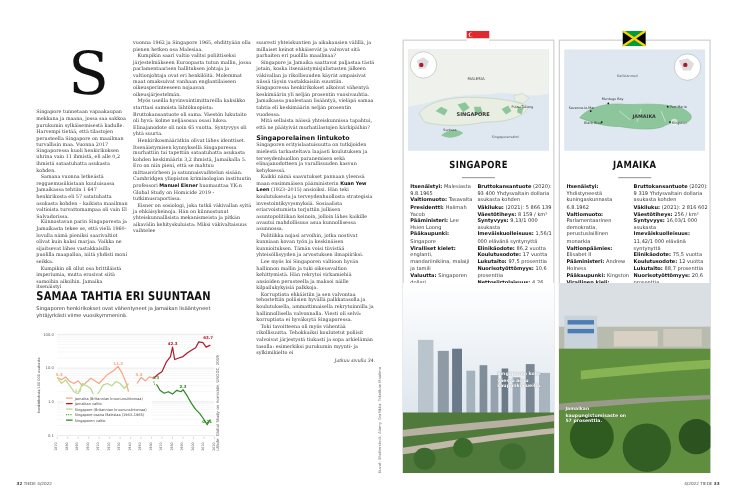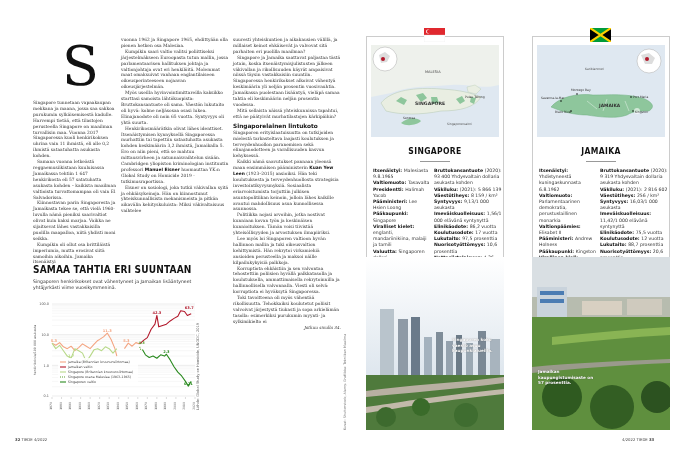--- a/index.html
+++ b/index.html
@@ -262,21 +262,21 @@
       <path d="M0 134 C40 128 90 126 138 120 L138 126 C90 132 40 136 0 140 Z" fill="#b8b0a2"></path>
       <path d="M0 150 C30 146 60 140 138 132 L138 137 C60 145 30 152 0 156 Z" fill="#c2b9aa"></path>
       <circle cx="20" cy="160" r="10" fill="#3d6a2e"></circle>
         <circle cx="55" cy="150" r="9" fill="#3a6b2a"></circle>
         <circle cx="100" cy="158" r="12" fill="#3f6d30"></circle>
     </svg>
     <div class="photo-caption" style="left:86px; top:80px; width:50px;">Singaporen koko väestö asuu kaupunkialueilla.</div>
   </div>
 </div>
 
-<div class="factbox" style="left:532px;">
+<div class="factbox" style="left:508px;">
   <div class="frame"></div>
   <div class="flag" style="left:58px;">
     <svg viewBox="0 0 21 14" width="21" height="14">
       <rect width="21" height="14" fill="#009b3a"></rect>
       <path d="M0 0 L10.5 7 L0 14 Z M21 0 L10.5 7 L21 14 Z" fill="#000"></path>
       <path d="M0 0 L21 14 M21 0 L0 14" stroke="#fed100" stroke-width="2.2"></path>
     </svg>
   </div>
   <div class="map">
     <svg viewBox="0 0 128 92">

